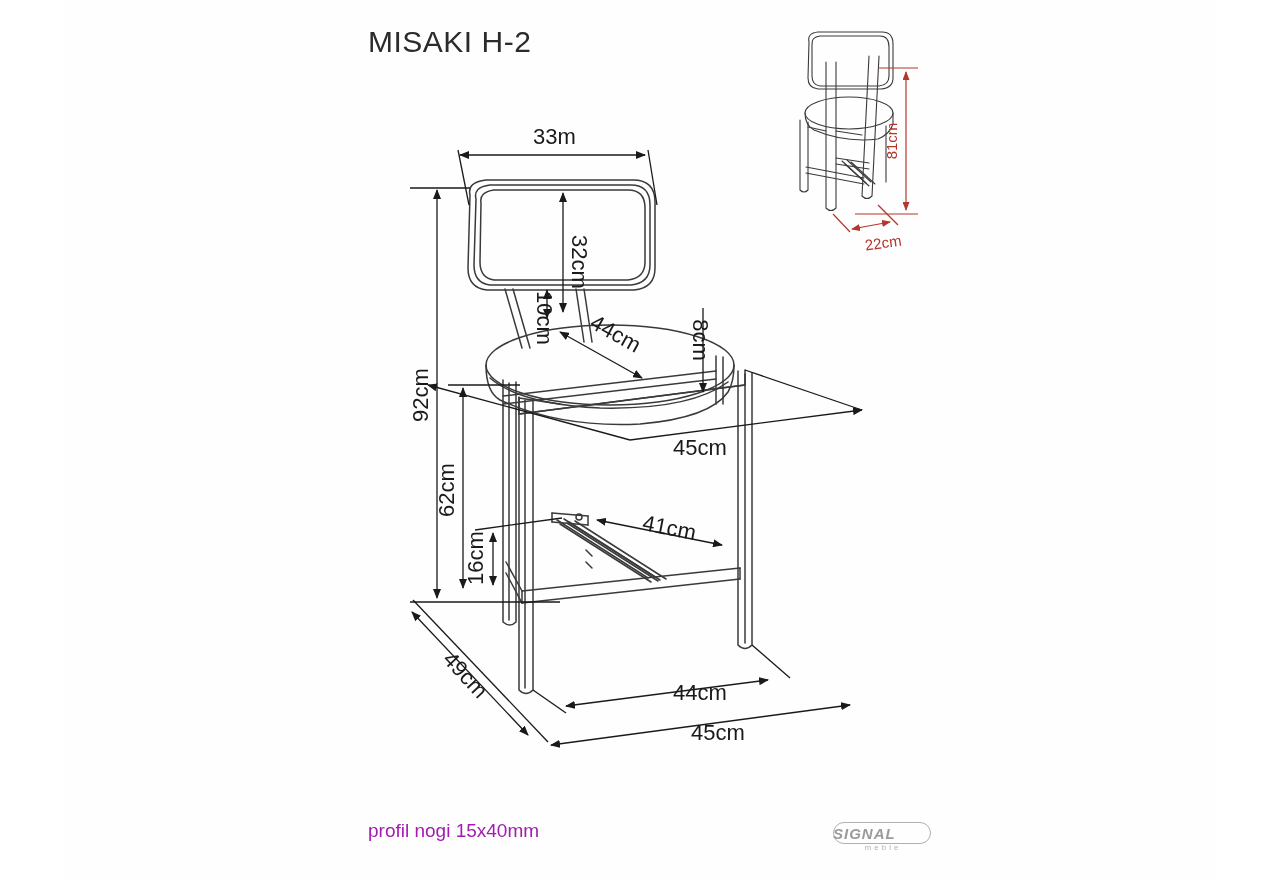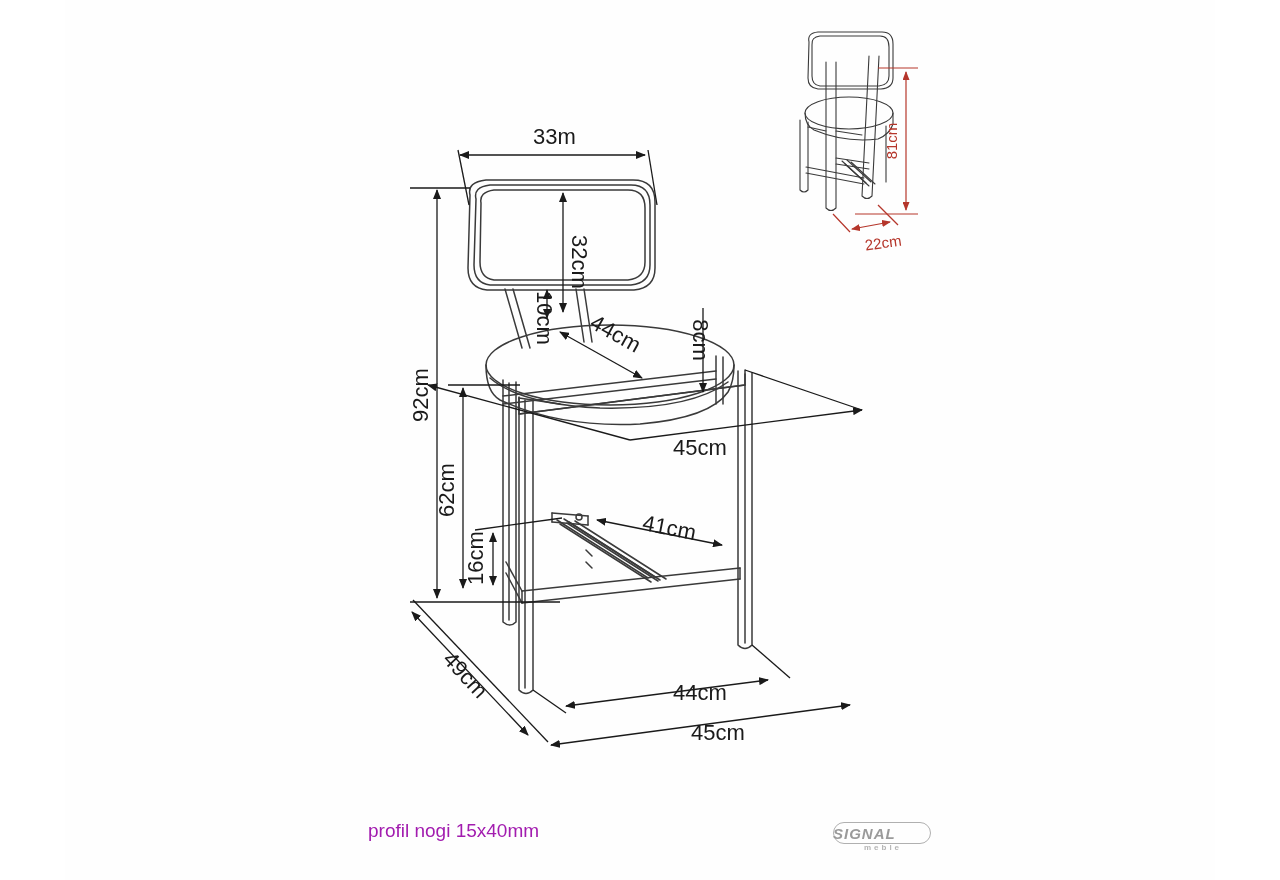--- a/index.html
+++ b/index.html
@@ -66,21 +66,20 @@
     line-height: 22px;
   }
   #brand .brand-sub {
     position: absolute;
     left: 0; top: 20px;
     width: 100px;
     text-align: center;
     font-size: 8px;
     color: #b4b4b4;
     letter-spacing: 3px;
-    font-weight: bold;
   }
   #brand .brand-oval {
     position: absolute;
     left: 0; top: -1px;
     width: 98px;
     height: 22px;
     border: 1px solid #b0b0b0;
     border-radius: 11px;
     box-sizing: border-box;
   }
@@ -96,20 +95,21 @@
     fill: #b5362b;
   }
 </style>
 </head>
 <body>
 
 <div id="sheet">
 
   <div id="content-area"></div>
 
+  <div id="title">MISAKI H-2</div>
 
   <svg width="1280" height="880" style="position:absolute;left:0;top:0;">
     <defs>
       <marker id="ar" markerWidth="10" markerHeight="8" refX="9" refY="4" orient="auto" markerUnits="userSpaceOnUse">
         <path d="M0,0 L10,4 L0,8 z" fill="#1a1a1a"></path>
       </marker>
       <marker id="arS" markerWidth="10" markerHeight="8" refX="1" refY="4" orient="auto" markerUnits="userSpaceOnUse">
         <path d="M10,0 L0,4 L10,8 z" fill="#1a1a1a"></path>
       </marker>
       <marker id="arR" markerWidth="9" markerHeight="7" refX="8" refY="3.5" orient="auto" markerUnits="userSpaceOnUse">

